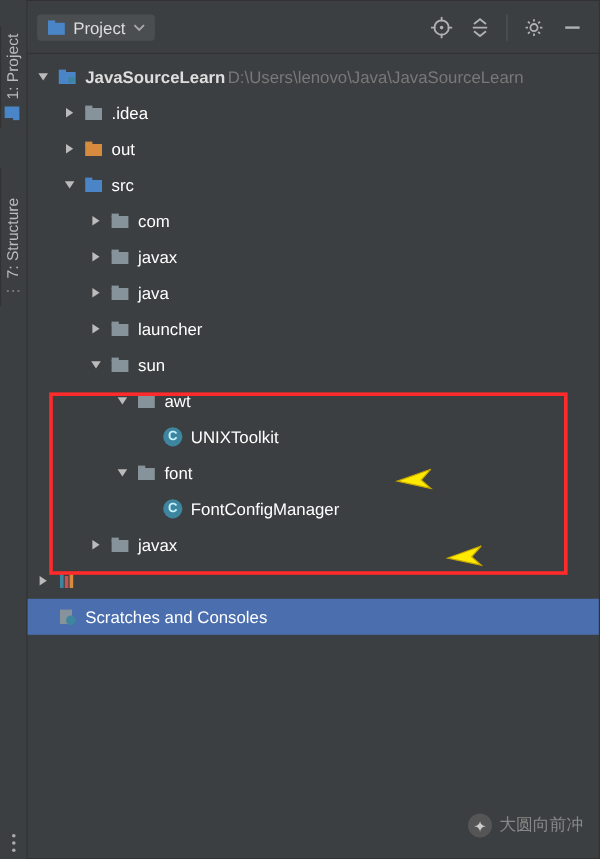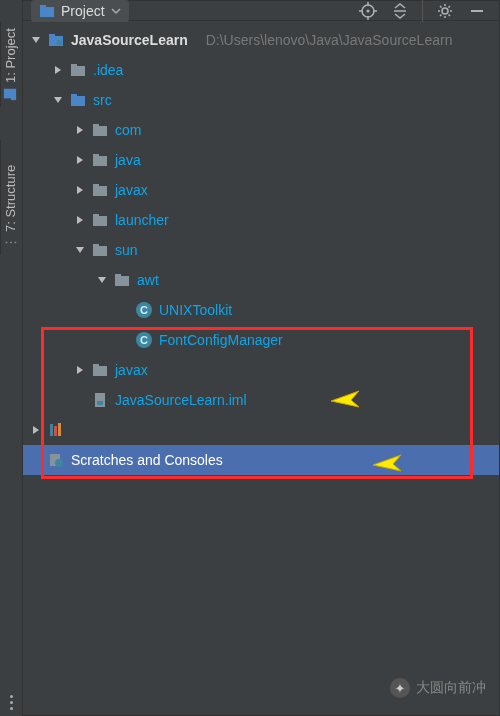--- a/index.html
+++ b/index.html
@@ -32,21 +32,21 @@
   .main {
     position: absolute;
     left: 22px;
     top: 0;
     right: 0;
     bottom: 0;
     border: 1px solid #323232;
     background: #3c3f41;
   }
   .toolbar {
-    height: 20px;
+    height: 44px;
     background: #3c3f41;
     border-bottom: 1px solid #323232;
     display: flex;
     align-items: center;
     padding: 0 8px;
     gap: 4px;
   }
   .toolbar-left {
     display: flex;
     align-items: center;
@@ -91,24 +91,24 @@
     height: 18px;
     display: inline-flex;
     align-items: center;
     justify-content: center;
     margin-right: 6px;
     flex-shrink: 0;
   }
   .folder-closed { fill: #87939a; }
   .folder-orange { fill: #d78b3e; }
   .folder-blue { fill: #4a86c7; }
-  .label { color: #0ea5e9; }
+  .label { color: #ffffff; }
   .label.bold { font-weight: bold; }
   .label.white { color: #dddddd; }
-  .path { color: #787878; margin-left: 18px; }
+  .path { color: #787878; margin-left: 2px; }
   .class-icon {
     width: 16px; height: 16px; border-radius: 50%;
     background: #3e86a0; color: #c7f3ff;
     display: inline-flex; align-items: center; justify-content: center;
     font-size: 11px; font-weight: bold;
   }
   .highlight-box {
     position: absolute;
     border: 3px solid #ff2a2a;
     pointer-events: none;
@@ -236,20 +236,35 @@
         </span>
       <span class="icon">
           <svg width="16" height="16" viewBox="0 0 16 16">
             <rect x="1" y="4" width="14" height="10" class="folder-closed"></rect>
             <rect x="1" y="2" width="6" height="3" class="folder-closed"></rect>
           </svg>
         </span>
       <span class="label">.idea</span>
     </div>
 
+    <div class="row">
+      <span class="indent" style="width:28px"></span>
+      <span class="arrow">
+          <svg width="10" height="10" viewBox="0 0 10 10">
+            <path d="M2 1 L8 5 L2 9 Z" fill="#bbbbbb"></path>
+          </svg>
+        </span>
+      <span class="icon">
+          <svg width="16" height="16" viewBox="0 0 16 16">
+            <rect x="1" y="4" width="14" height="10" class="folder-orange"></rect>
+            <rect x="1" y="2" width="6" height="3" class="folder-orange"></rect>
+          </svg>
+        </span>
+      <span class="label">out</span>
+    </div>
 
     <div class="row">
       <span class="indent" style="width:28px"></span>
       <span class="arrow">
           <svg width="10" height="10" viewBox="0 0 10 10">
             <path d="M1 2 L9 2 L5 8 Z" fill="#bbbbbb"></path>
           </svg>
         </span>
       <span class="icon">
           <svg width="16" height="16" viewBox="0 0 16 16">
@@ -282,37 +297,37 @@
           <svg width="10" height="10" viewBox="0 0 10 10">
             <path d="M2 1 L8 5 L2 9 Z" fill="#bbbbbb"></path>
           </svg>
         </span>
       <span class="icon">
           <svg width="16" height="16" viewBox="0 0 16 16">
             <rect x="1" y="4" width="14" height="10" class="folder-closed"></rect>
             <rect x="1" y="2" width="6" height="3" class="folder-closed"></rect>
           </svg>
         </span>
+      <span class="label">javax</span>
+    </div>
+
+    <div class="row">
+      <span class="indent" style="width:50px"></span>
+      <span class="arrow">
+          <svg width="10" height="10" viewBox="0 0 10 10">
+            <path d="M2 1 L8 5 L2 9 Z" fill="#bbbbbb"></path>
+          </svg>
+        </span>
+      <span class="icon">
+          <svg width="16" height="16" viewBox="0 0 16 16">
+            <rect x="1" y="4" width="14" height="10" class="folder-closed"></rect>
+            <rect x="1" y="2" width="6" height="3" class="folder-closed"></rect>
+          </svg>
+        </span>
       <span class="label">java</span>
-    </div>
-
-    <div class="row">
-      <span class="indent" style="width:50px"></span>
-      <span class="arrow">
-          <svg width="10" height="10" viewBox="0 0 10 10">
-            <path d="M2 1 L8 5 L2 9 Z" fill="#bbbbbb"></path>
-          </svg>
-        </span>
-      <span class="icon">
-          <svg width="16" height="16" viewBox="0 0 16 16">
-            <rect x="1" y="4" width="14" height="10" class="folder-closed"></rect>
-            <rect x="1" y="2" width="6" height="3" class="folder-closed"></rect>
-          </svg>
-        </span>
-      <span class="label">javax</span>
     </div>
 
     <div class="row">
       <span class="indent" style="width:50px"></span>
       <span class="arrow">
           <svg width="10" height="10" viewBox="0 0 10 10">
             <path d="M2 1 L8 5 L2 9 Z" fill="#bbbbbb"></path>
           </svg>
         </span>
       <span class="icon">
@@ -359,20 +374,35 @@
 
     <div class="row">
       <span class="indent" style="width:94px"></span>
       <span class="arrow none"></span>
       <span class="icon">
           <span class="class-icon">C</span>
         </span>
       <span class="label">UNIXToolkit</span>
     </div>
 
+    <div class="row">
+      <span class="indent" style="width:72px"></span>
+      <span class="arrow">
+          <svg width="10" height="10" viewBox="0 0 10 10">
+            <path d="M1 2 L9 2 L5 8 Z" fill="#bbbbbb"></path>
+          </svg>
+        </span>
+      <span class="icon">
+          <svg width="16" height="16" viewBox="0 0 16 16">
+            <rect x="1" y="4" width="14" height="10" class="folder-closed"></rect>
+            <rect x="1" y="2" width="6" height="3" class="folder-closed"></rect>
+          </svg>
+        </span>
+      <span class="label">font</span>
+    </div>
 
     <div class="row">
       <span class="indent" style="width:94px"></span>
       <span class="arrow none"></span>
       <span class="icon">
           <span class="class-icon">C</span>
         </span>
       <span class="label">FontConfigManager</span>
     </div>
 
@@ -385,31 +415,20 @@
         </span>
       <span class="icon">
           <svg width="16" height="16" viewBox="0 0 16 16">
             <rect x="1" y="4" width="14" height="10" class="folder-closed"></rect>
             <rect x="1" y="2" width="6" height="3" class="folder-closed"></rect>
           </svg>
         </span>
       <span class="label">javax</span>
     </div>
 
-    <div class="row">
-      <span class="indent" style="width:50px"></span>
-      <span class="arrow none"></span>
-      <span class="icon">
-          <svg width="16" height="16" viewBox="0 0 16 16">
-            <rect x="3" y="1" width="10" height="14" fill="#87939a"></rect>
-            <rect x="5" y="9" width="6" height="4" fill="#3e86a0"></rect>
-          </svg>
-        </span>
-      <span class="label">JavaSourceLearn.iml</span>
-    </div>
 
     <div class="row">
       <span class="indent" style="width:6px"></span>
       <span class="arrow">
           <svg width="10" height="10" viewBox="0 0 10 10">
             <path d="M2 1 L8 5 L2 9 Z" fill="#bbbbbb"></path>
           </svg>
         </span>
       <span class="icon">
           <svg width="16" height="16" viewBox="0 0 16 16">

